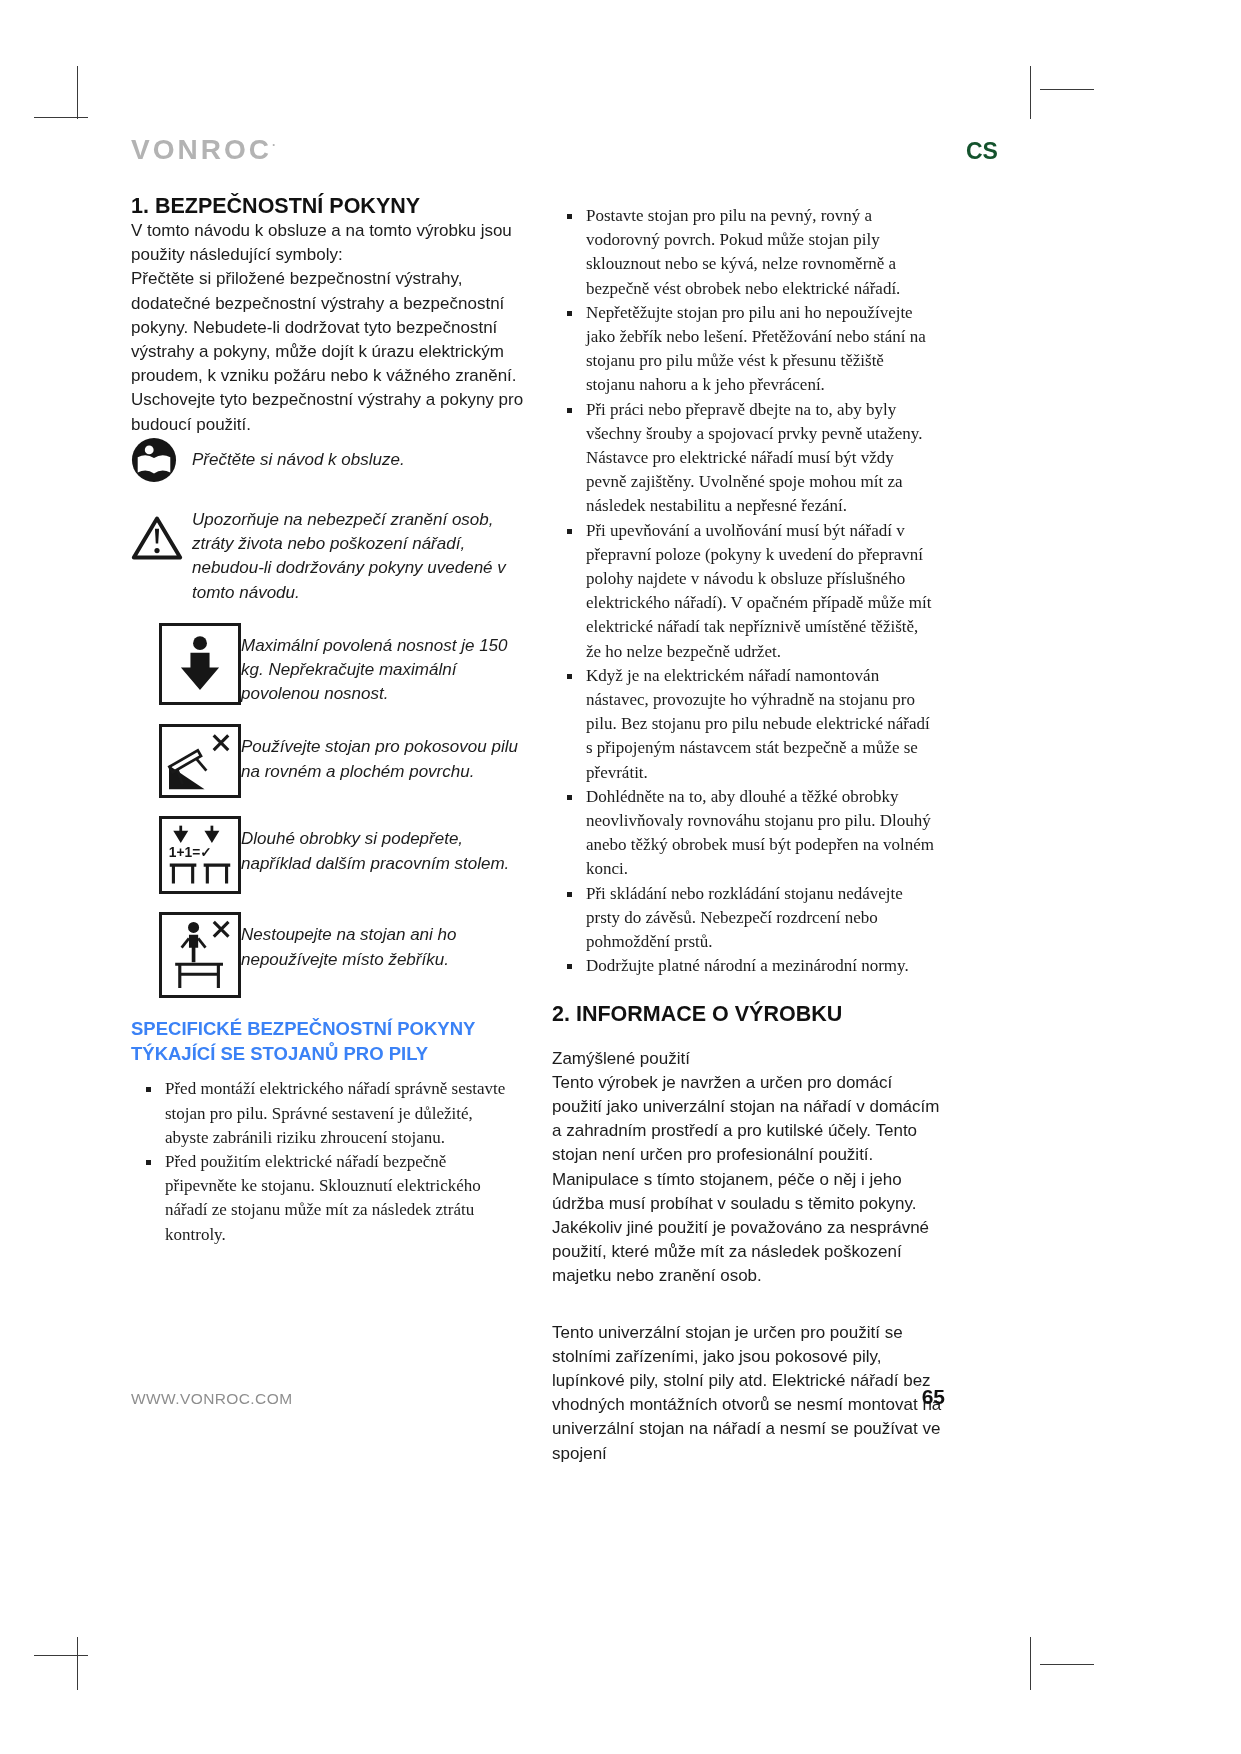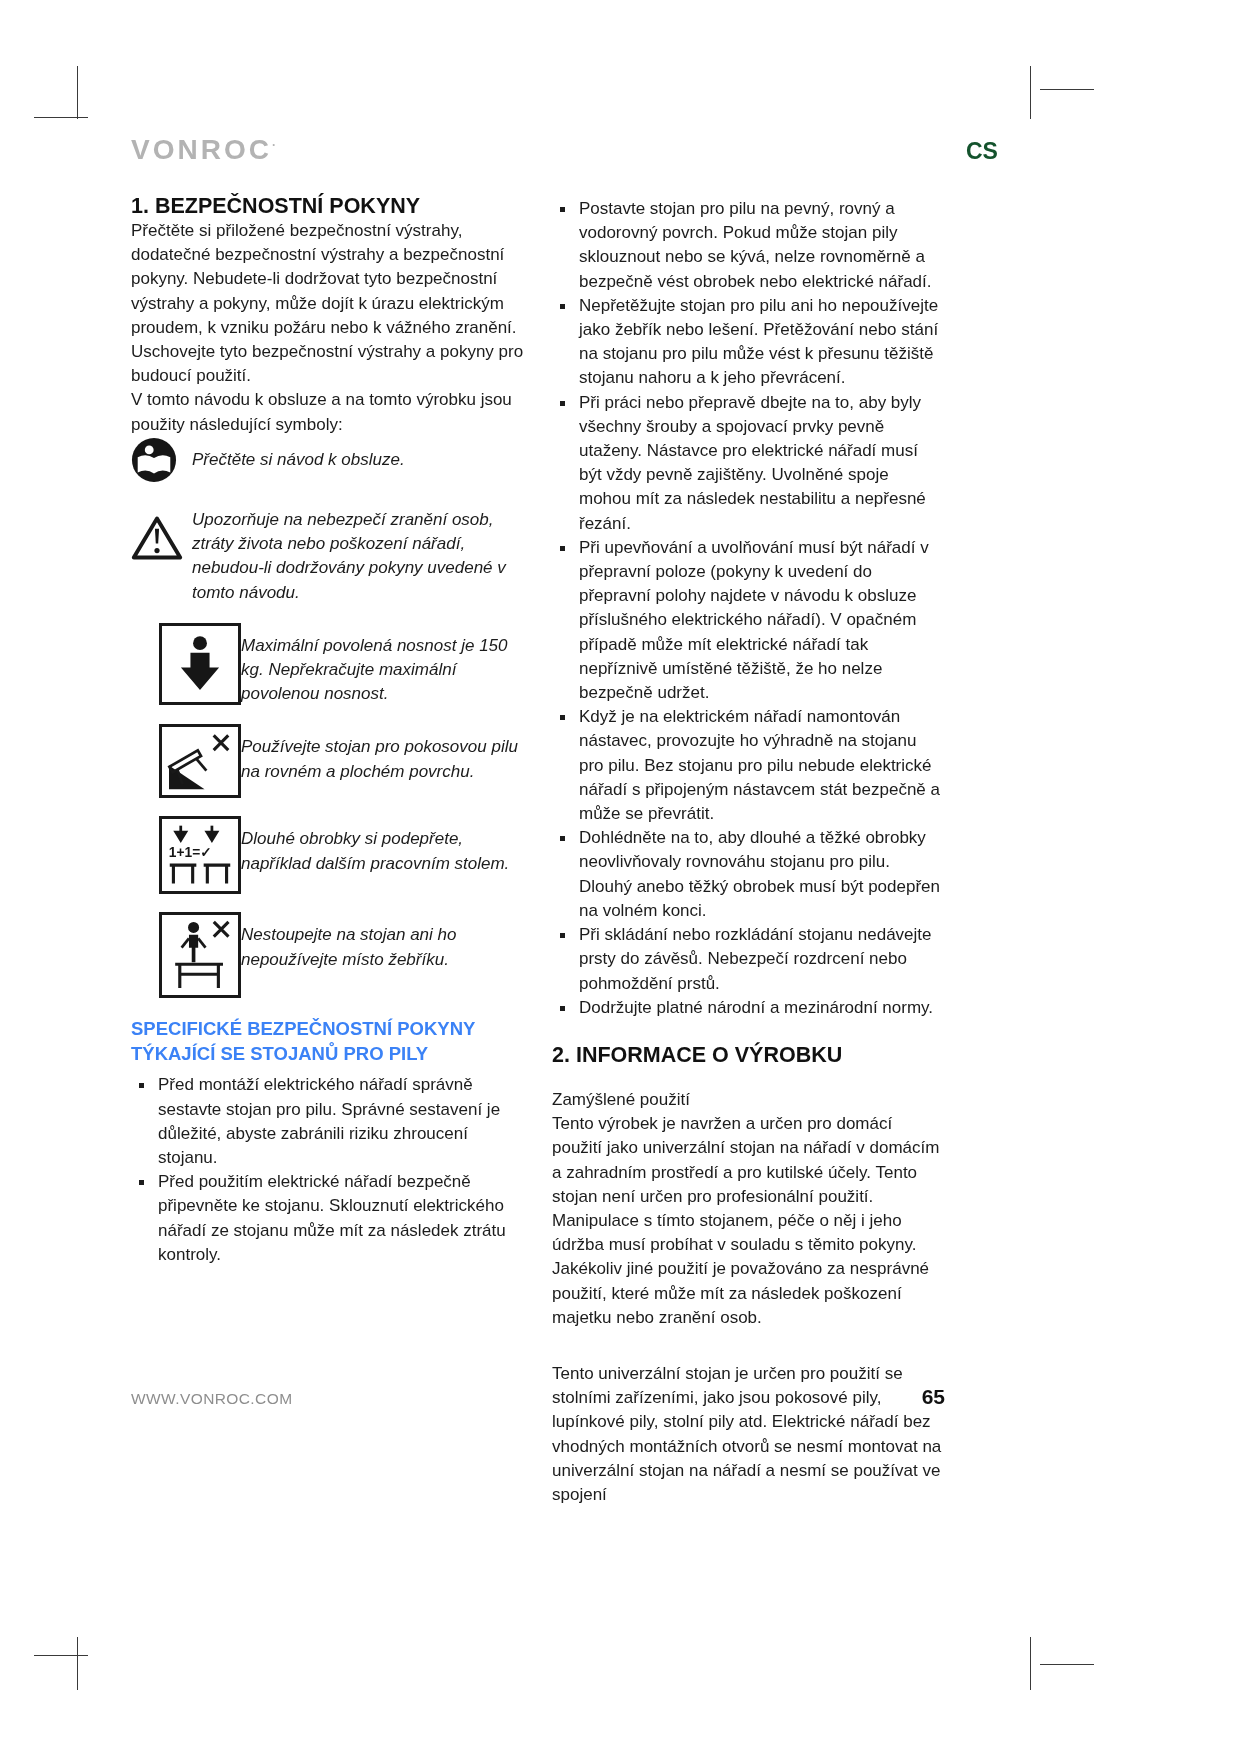--- a/index.html
+++ b/index.html
@@ -36,21 +36,21 @@
   .slot-s { flex:0 0 61px; }
   .slot-b { flex:0 0 102px;padding-left:28px; }
   .icon-box { width:82px; border:3px solid #191919; background:#fff;
               display:flex; align-items:center; justify-content:center; }
   .sym-caption { font-style:italic; margin:0; }
   .cap-center { margin-top:11px; }
   .cap-box { margin-top:11px; }
 
   h2.spec { font-size:18.5px; line-height:25px; font-weight:bold; color:#3b82f6; margin:2px 0 7px 0; }
 
-  ul.bullets { list-style:none; margin:4px; padding:0; }
+  ul.bullets { list-style:none; margin:11px; padding:0;font-family:Liberation Serif, serif; }
   ul.bullets li { position:relative; padding-left:23px; }
   ul.bullets li::before { content:""; position:absolute; left:4px; top:10px;
                           width:5px; height:5px; background:#1c1c1c; }
 
   .right h1.sec2 { font-size:21.5px; line-height:26px; font-weight:bold; color:#111;
                    margin-top:22px; margin-bottom:20px; }
   h3.sub { font-size:17px; font-weight:normal; margin:0; }
   .right p.body + p.body { margin-top:32px; }
 
   
@@ -75,22 +75,22 @@
   <div class="crop h" style="left:1040px; top:1664px; width:54px;"></div>
 
   <div class="brand"><span>VONROC</span><span class="mark">·</span></div>
   <div class="lang">CS</div>
 
   <main class="columns">
 
     <section class="col left">
       <h1 class="sec">1. BEZPEČNOSTNÍ POKYNY</h1>
 
+      <p class="body mb14">V tomto návodu k obsluze a na tomto výrobku jsou použity následující symboly:</p>
       <p class="body mb24">Přečtěte si přiložené bezpečnostní výstrahy, dodatečné bezpečnostní výstrahy a bezpečnostní pokyny. Nebudete-li dodržovat tyto bezpečnostní výstrahy a pokyny, může dojít k úrazu elektrickým proudem, k vzniku požáru nebo k vážného zranění. Uschovejte tyto bezpečnostní výstrahy a pokyny pro budoucí použití.</p>
-      <p class="body mb14">V tomto návodu k obsluze a na tomto výrobku jsou použity následující symboly:</p>
 
       <div class="sym-row">
         <span class="slot-s">
           <svg width="46" height="46" viewBox="0 0 48 48" aria-hidden="true">
             <circle cx="24" cy="24" r="23" fill="#161616"></circle>
             <circle cx="19" cy="13.5" r="4.6" fill="#fff"></circle>
             <path d="M7 21 q9 -4.5 17 1 v16 q-8 -5.5 -17 -1 z" fill="#fff"></path>
             <path d="M41 21 q-9 -4.5 -17 1 v16 q8 -5.5 17 -1 z" fill="#fff"></path>
           </svg>
         </span>

